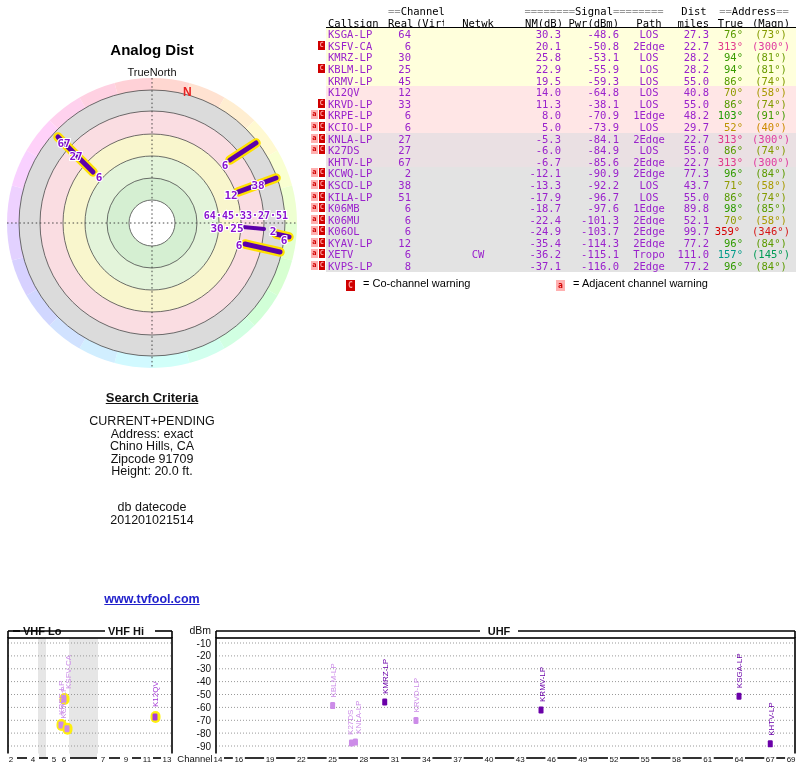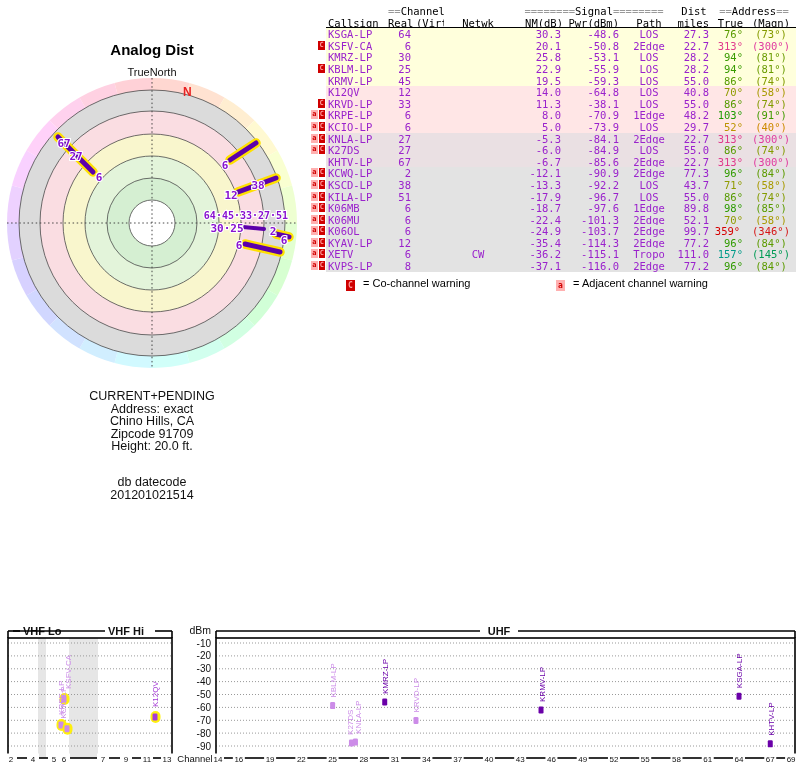--- a/index.html
+++ b/index.html
@@ -456,33 +456,37 @@
         <div class="cell r" style="color: rgb(49, 155, 0);">96°</div>
         <div class="cell c" style="color: rgb(92, 155, 0);">(84°)</div>
       </div>
       <div class="legend">
         <span class="lgitem" style="left: 36px;"><span class="flag flag-C">C</span> = Co-channel warning</span>
         <span class="lgitem" style="left: 246px;"><span class="flag flag-a">a</span> = Adjacent channel warning</span>
       </div>
     </div>
 
   <div id="search-box">
+    <div class="sc-title">Search Criteria</div>
     <div id="search-lines">
         <div>CURRENT+PENDING</div>
         <div>Address: exact</div>
         <div>Chino Hills, CA</div>
         <div>Zipcode 91709</div>
         <div>Height: 20.0 ft.</div>
       </div>
     <div id="db-lines">
         <div>db datecode</div>
         <div>201201021514</div>
       </div>
   </div>
 
+  <div class="link-row">
+    <a href="#">www.tvfool.com</a>
+  </div>
 
   <svg id="spectrum-svg" width="800" height="150" viewBox="0 0 800 150">
       <rect x="38" y="20" width="8" height="120" fill="#e6e6e6"></rect>
       <rect x="69" y="20" width="29" height="120" fill="#e6e6e6"></rect>
       <line x1="8" y1="25.0" x2="172" y2="25.0" stroke="#999" stroke-width="1" stroke-dasharray="1,2"></line>
       <line x1="216" y1="25.0" x2="795" y2="25.0" stroke="#999" stroke-width="1" stroke-dasharray="1,2"></line>
       <line x1="8" y1="37.9" x2="172" y2="37.9" stroke="#999" stroke-width="1" stroke-dasharray="1,2"></line>
       <line x1="216" y1="37.9" x2="795" y2="37.9" stroke="#999" stroke-width="1" stroke-dasharray="1,2"></line>
       <line x1="8" y1="50.8" x2="172" y2="50.8" stroke="#999" stroke-width="1" stroke-dasharray="1,2"></line>
       <line x1="216" y1="50.8" x2="795" y2="50.8" stroke="#999" stroke-width="1" stroke-dasharray="1,2"></line>

